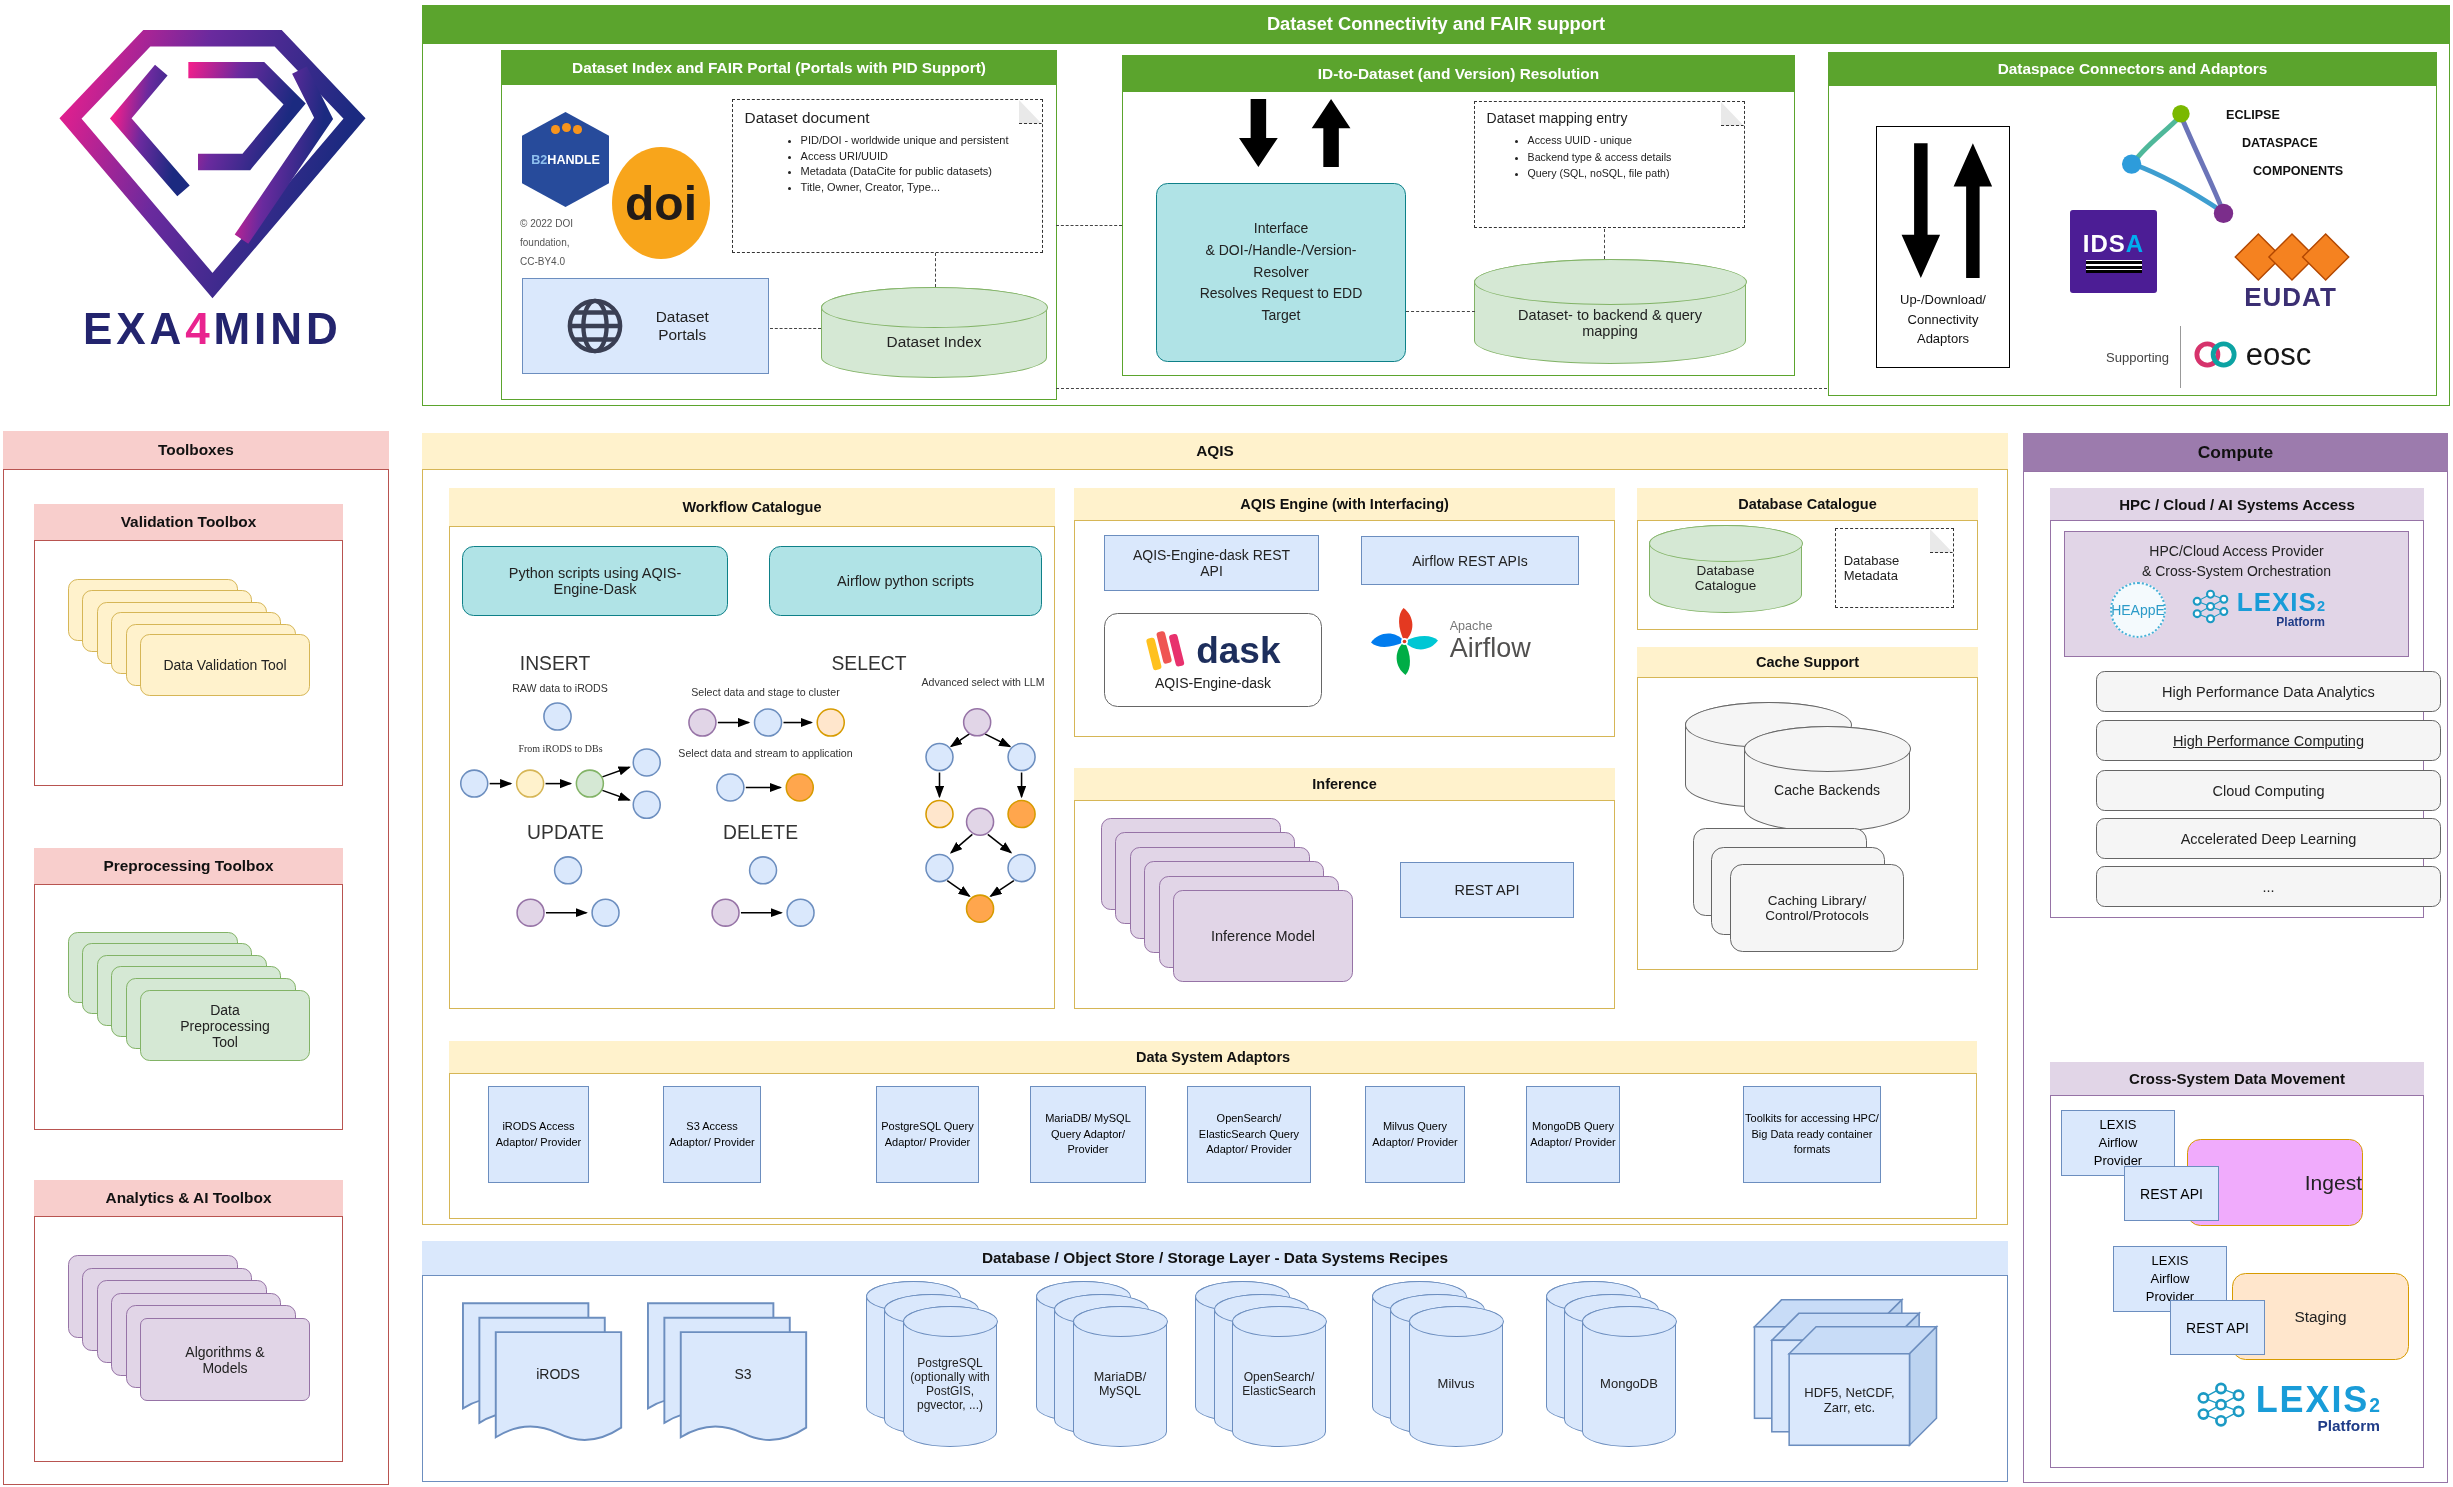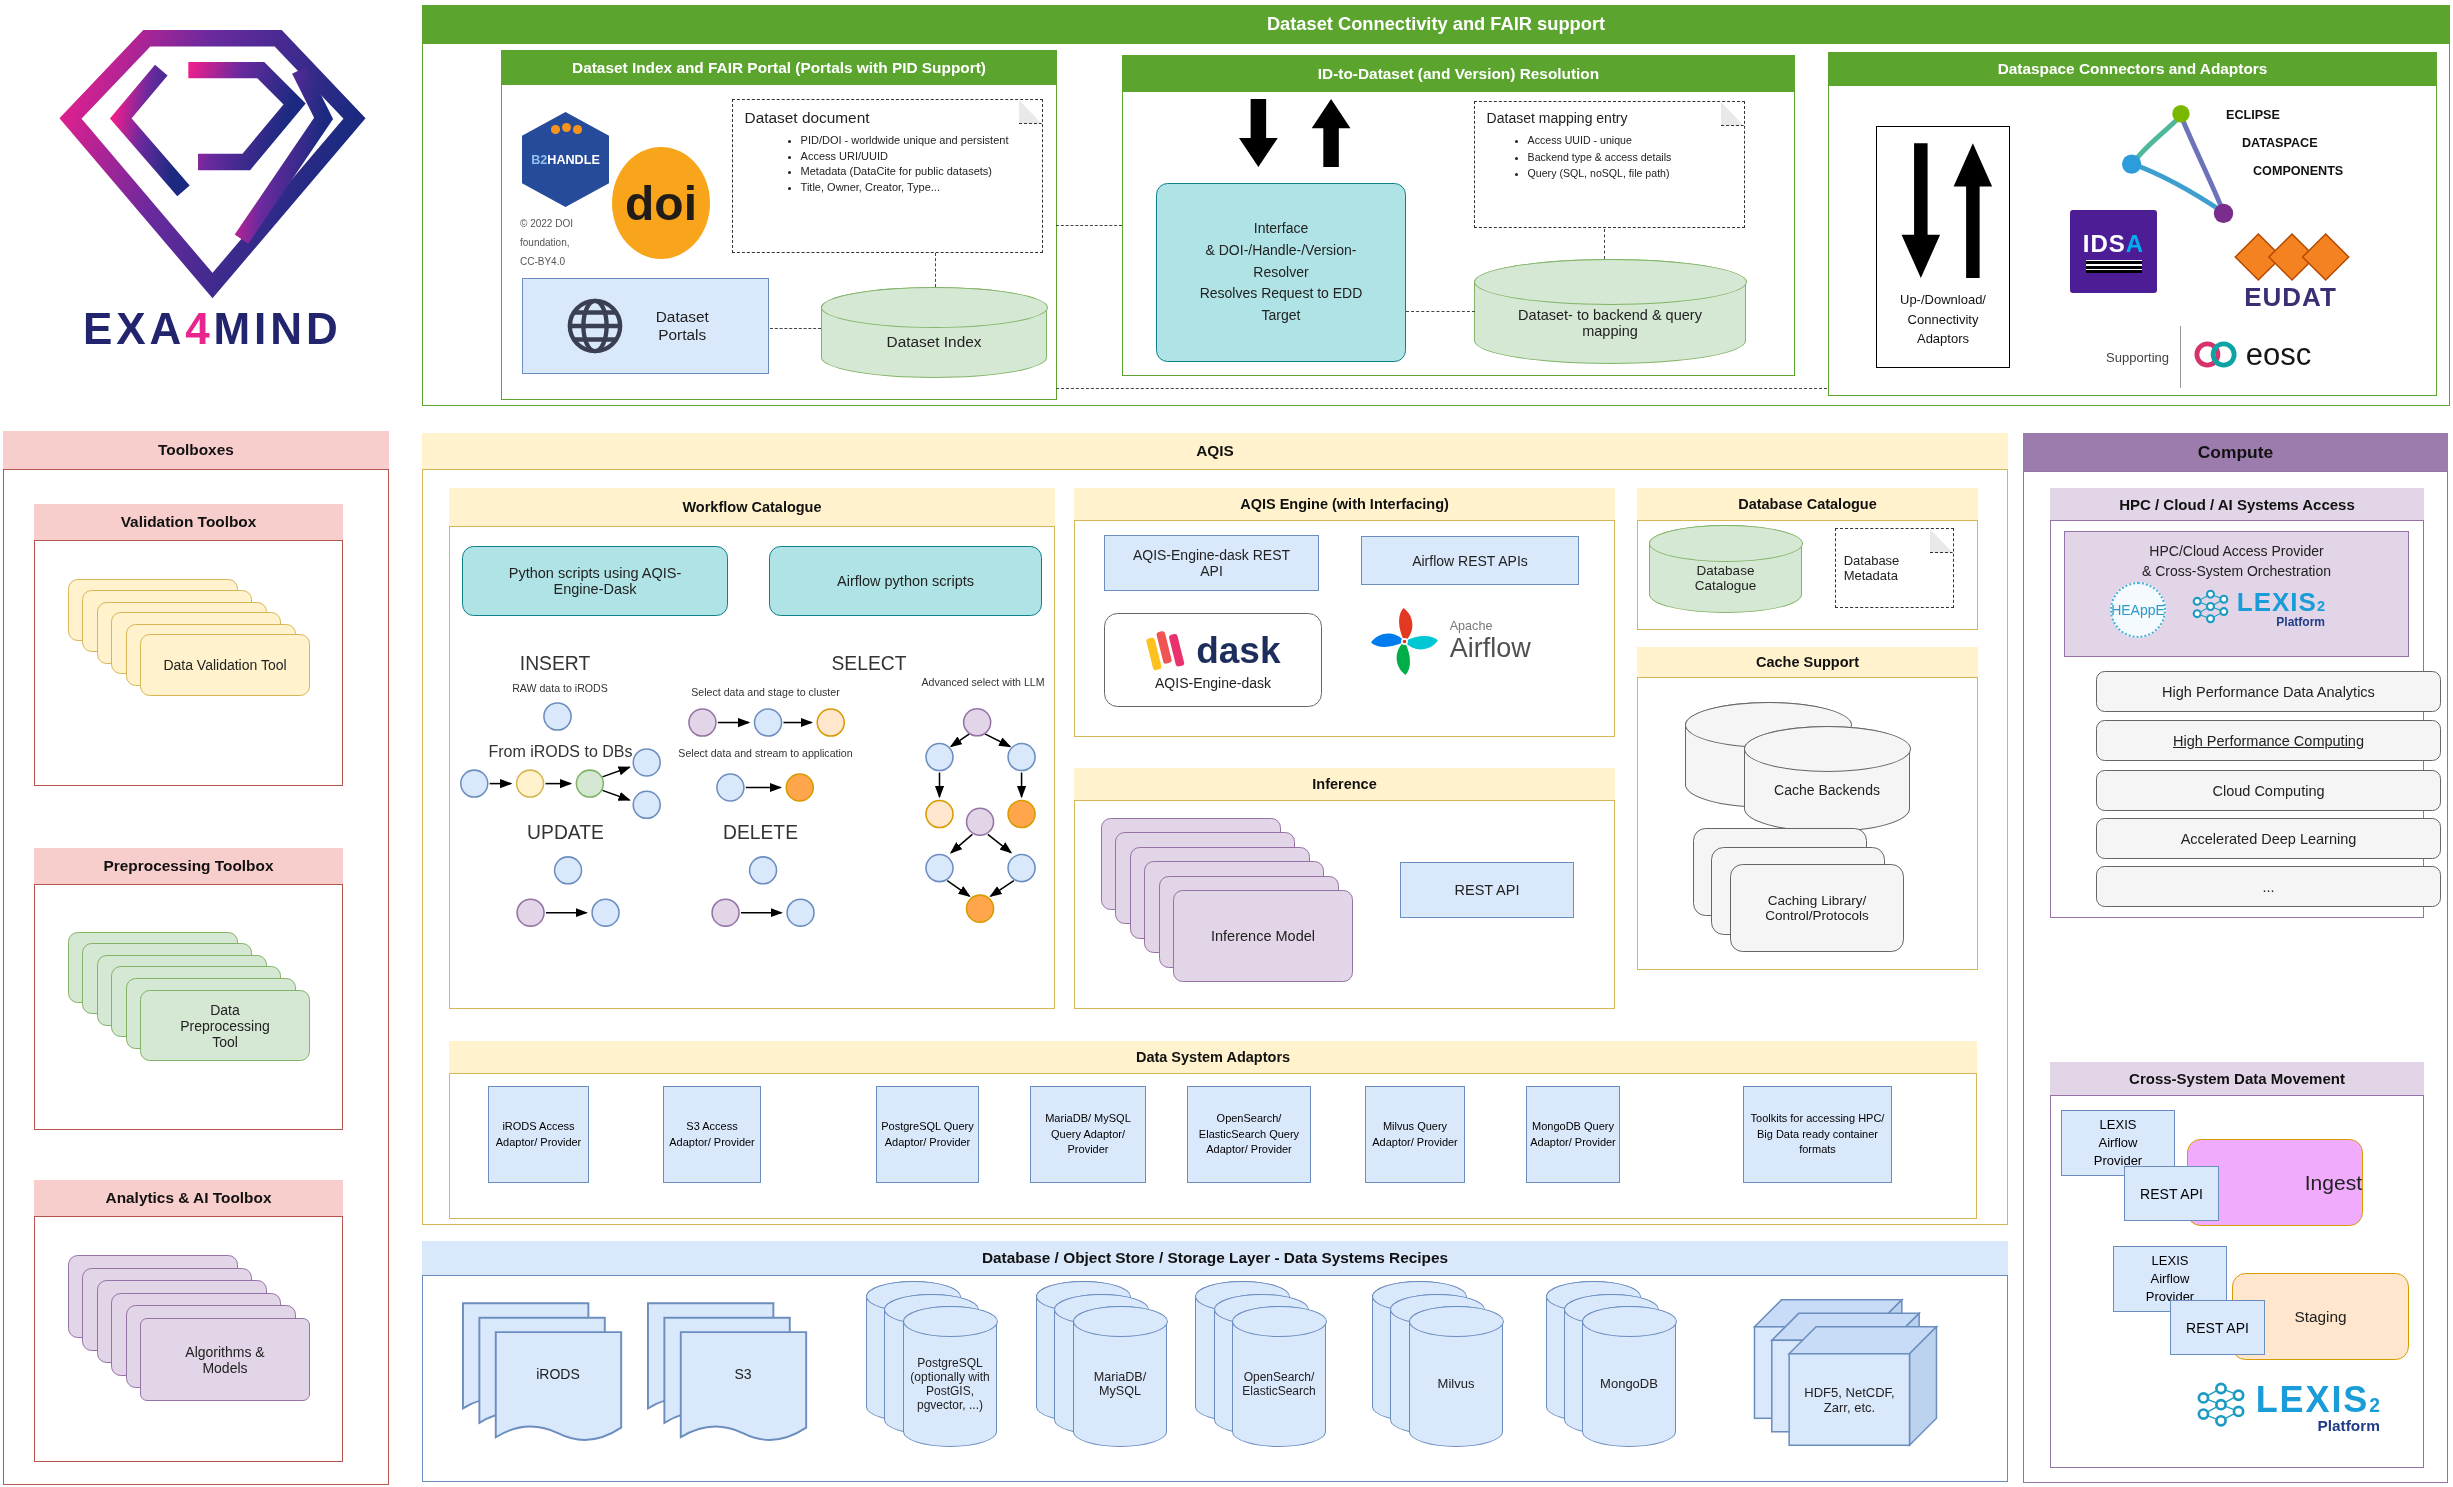--- a/index.html
+++ b/index.html
@@ -239,21 +239,21 @@
 </div>
 <div class="tealbox" style="left:462px;top:546px;width:266px;height:70px;font-size:14.5px;color:#222;padding:0 29px;">
   <span>Python scripts using AQIS-Engine-Dask</span>
 </div>
 <div class="tealbox" style="left:769px;top:546px;width:273px;height:70px;font-size:14.5px;color:#222;">
   <span>Airflow python scripts</span>
 </div>
 
 <div class="cap" style="left:502px;top:653px;width:106px;font-size:19.3px;">INSERT</div>
 <div class="cap" style="left:483px;top:682px;width:154px;font-size:10.6px;">RAW data to iRODS</div>
-<div class="cap" style="left:481px;top:743px;width:159px;font-size:16px;">From iRODS to DBs</div>
+<div class="cap" style="left:481px;top:743px;width:159px;font-size:10px;font-family:Liberation Serif, serif;">From iRODS to DBs</div>
 <div class="cap" style="left:816px;top:653px;width:106px;font-size:19.3px;">SELECT</div>
 <div class="cap" style="left:676px;top:686px;width:179px;font-size:10.6px;">Select data and stage to cluster</div>
 <div class="cap" style="left:669px;top:747px;width:193px;font-size:10.6px;">Select data and stream to application</div>
 <div class="cap" style="left:515px;top:822px;width:101px;font-size:19.3px;">UPDATE</div>
 <div class="cap" style="left:710px;top:822px;width:101px;font-size:19.3px;">DELETE</div>
 <div class="cap" style="left:908px;top:676px;width:150px;font-size:10.6px;">Advanced select with LLM</div>
 
 <svg style="left:541px;top:700px;" width="33" height="33" viewBox="0 0 34 34">
   <circle cx="17" cy="17" r="14" fill="#dae8fc" stroke="#6c8ebf" stroke-width="1.6"></circle>
 </svg>
@@ -445,21 +445,21 @@
   </div>
 <div class="bluebox" style="left:1187px;top:1086px;width:124px;height:97px;font-size:11px;padding:2.9px;line-height:1.4;">
     <span>OpenSearch/ ElasticSearch Query Adaptor/ Provider</span>
   </div>
 <div class="bluebox" style="left:1365px;top:1086px;width:100px;height:97px;font-size:11px;padding:2.9px;line-height:1.4;">
     <span>Milvus Query Adaptor/ Provider</span>
   </div>
 <div class="bluebox" style="left:1526px;top:1086px;width:94px;height:97px;font-size:11px;padding:2.9px;line-height:1.4;">
     <span>MongoDB Query Adaptor/ Provider</span>
   </div>
-<div class="bluebox" style="left:1743px;top:1086px;width:149px;height:97px;font-size:11px;padding:0;line-height:1.4;">
+<div class="bluebox" style="left:1743px;top:1086px;width:138px;height:97px;font-size:11px;padding:0;line-height:1.4;">
     <span>Toolkits for accessing HPC/ Big Data ready container formats</span>
   </div>
 
 <div class="abs" style="left:422px;top:1241px;width:1586px;height:241px;background:#fff;border:1.5px solid #6c8ebf;"></div>
 <div class="hdr" style="left:422px;top:1241px;width:1586px;height:35px;background:#dae8fc;color:#111;font-size:15.4px;border-bottom:1.5px solid #6c8ebf;">
   <span>Database / Object Store / Storage Layer - Data Systems Recipes</span>
 </div>
 
 <svg style="left:462px;top:1302px;" width="164" height="150" viewBox="0 0 170 155">
   <g fill="#dae8fc" stroke="#6c8ebf" stroke-width="2">

